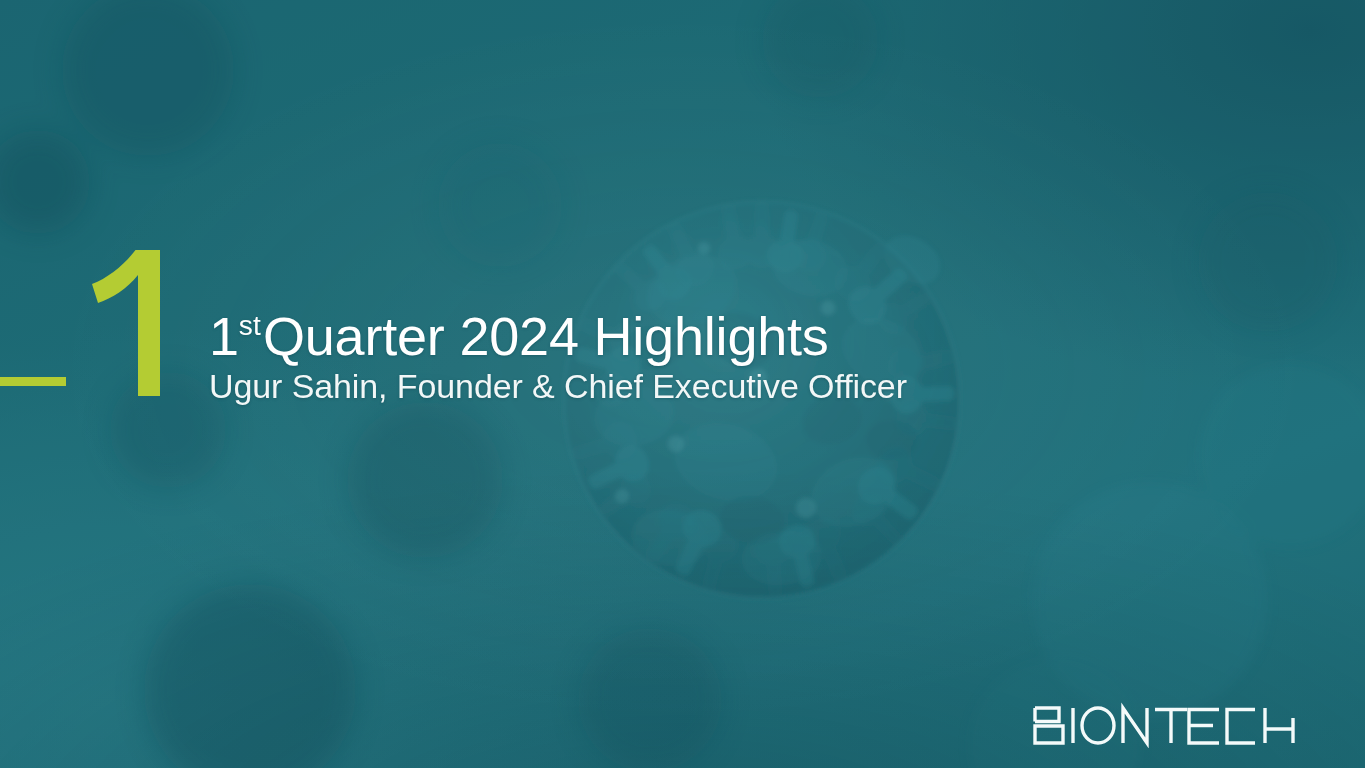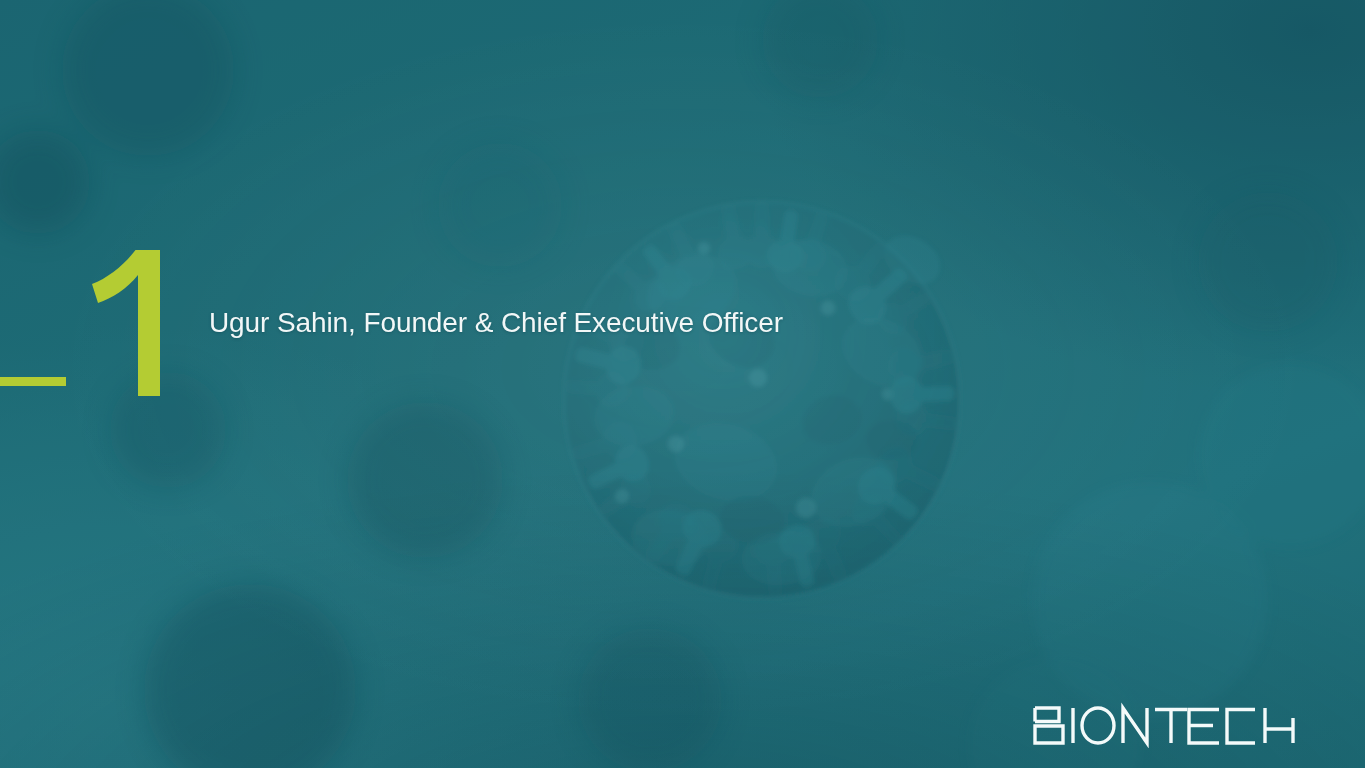--- a/index.html
+++ b/index.html
@@ -79,23 +79,23 @@
     white-space: nowrap;
     text-shadow: 0 1px 3px rgba(8,50,58,0.30);
   }
   .slide-title .ordinal {
     font-size: 0.52em;
     vertical-align: 0.70em;
     letter-spacing: 0;
     margin-right: 0.08em;
   }
   .slide-subtitle {
-    margin: 11px 0 0 0;
+    margin: 5px 0 0 0;
     color: #f2f7f7;
-    font-size: 28px;
+    font-size: 34px;
     line-height: 31px;
     font-weight: 400;
     letter-spacing: -0.1px;
     white-space: nowrap;
     text-shadow: 0 1px 3px rgba(8,50,58,0.30);
   }
 
   
   .logo {
     position: absolute;
@@ -608,20 +608,21 @@
 
   <div class="accent-numeral">
     <svg viewBox="0 0 96 150">
       <path d="M57.5 2 L82 2 L82 148 L60 148 L60 27
                C49 41 34 50 20 55 L14 36
                C30 30 46 17 57.5 2 Z" fill="#b4cc33"></path>
     </svg>
   </div>
 
   <div class="text-block">
+    <h1 class="slide-title"><span>1</span><sup class="ordinal">st</sup><span>Quarter 2024 Highlights</span></h1>
     <p class="slide-subtitle">Ugur Sahin, Founder &amp; Chief Executive Officer</p>
   </div>
 
   <div class="logo">
     <svg viewBox="0 0 264 48" aria-label="BIONTECH">
       <g fill="none" stroke="#f4fafa" stroke-width="3.4" stroke-linecap="butt">
 
         <path d="M2 8 H26 V21.5 H2 M2 21.5 V8 M2 26 H30 V43 H2 Z"></path>
 
         <path d="M40 8 V43"></path>

